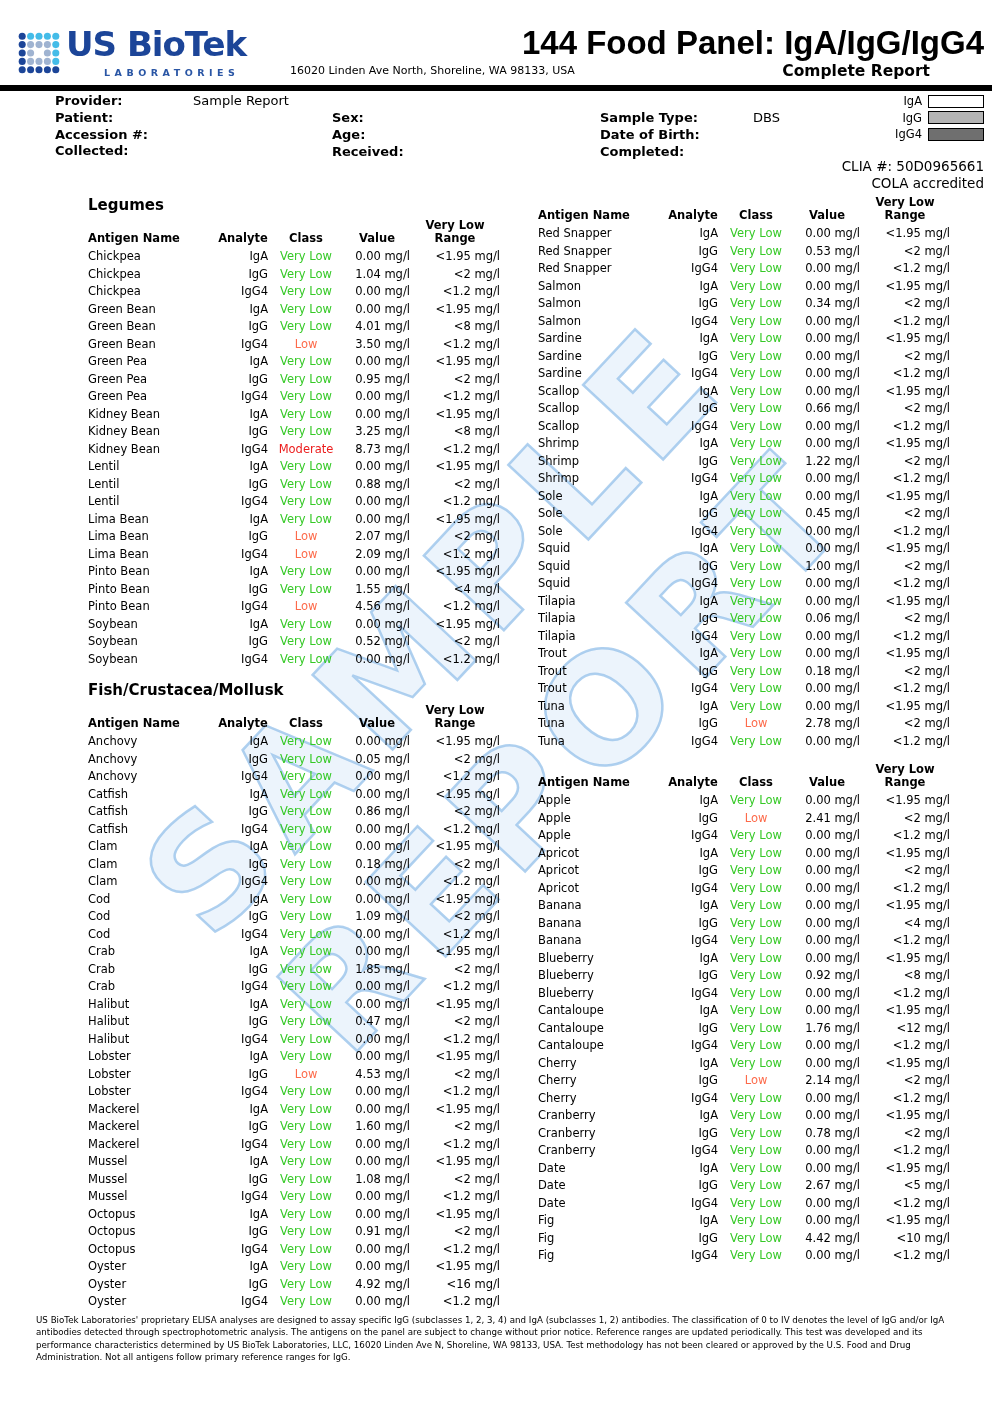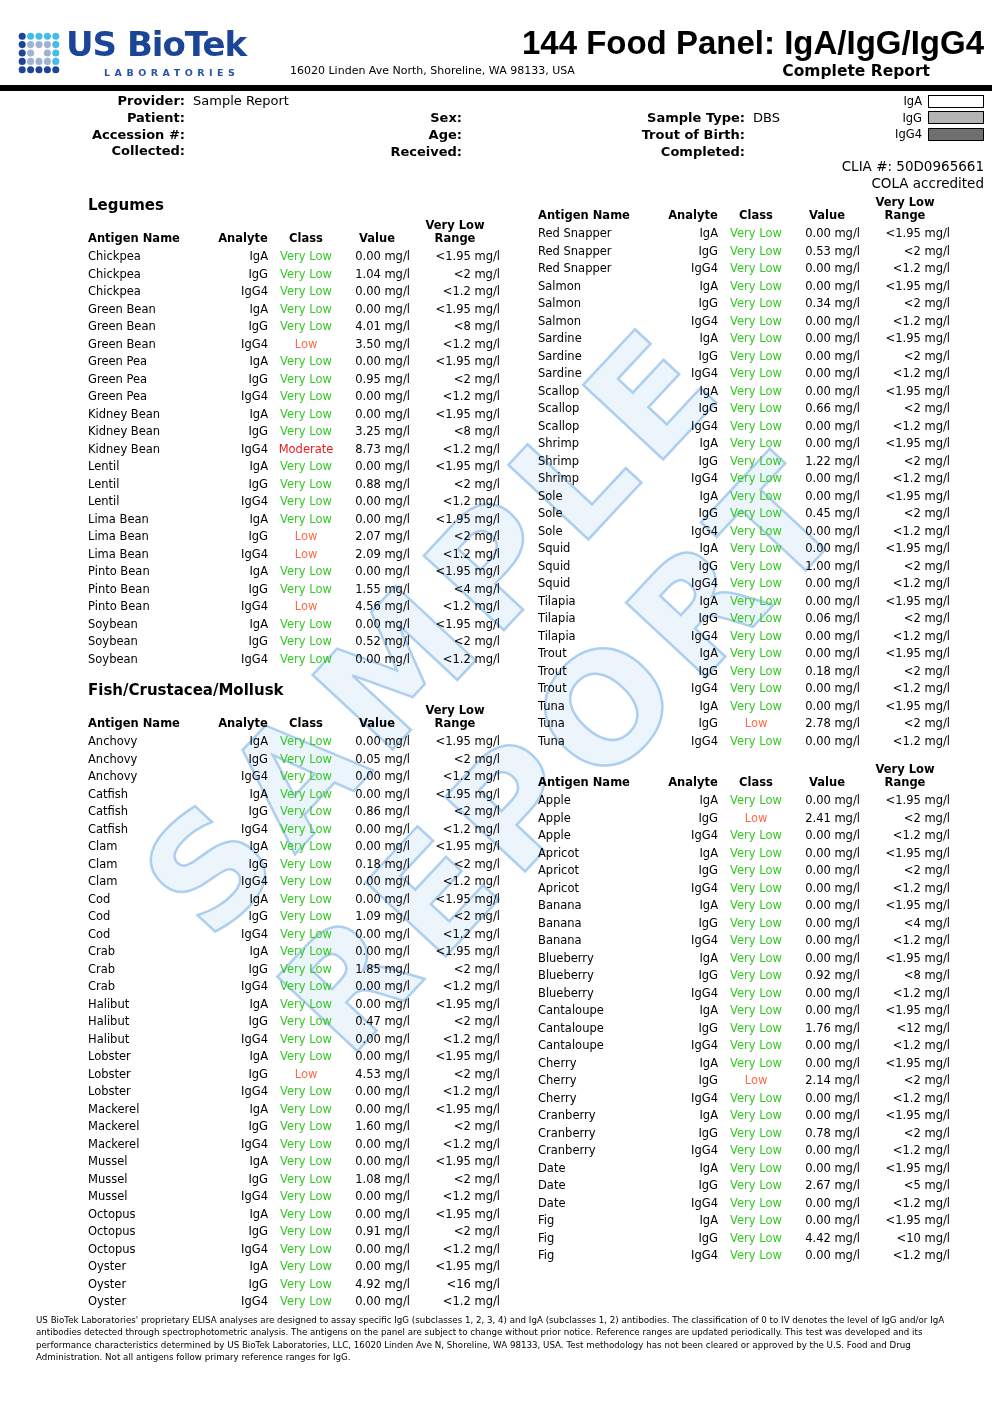--- a/index.html
+++ b/index.html
@@ -13,21 +13,21 @@
   .labs{position:absolute;left:104px;top:67px;font-size:9.5px;font-weight:bold;color:#2a56a5;letter-spacing:4.5px;}
   .address{position:absolute;left:290px;top:64px;font-size:11px;}
   .r-title{position:absolute;right:8px;top:24px;font-size:33px;font-weight:bold;
            font-family:"Liberation Sans","DejaVu Sans",sans-serif;letter-spacing:0px;}
   .r-subtitle{position:absolute;right:62px;top:62px;font-size:15.5px;font-weight:bold;}
   .black-bar{position:absolute;left:0;top:85px;width:992px;height:6px;background:#000;}
 
   
   .info-col{position:absolute;font-size:13px;}
   .irow{height:16.8px;line-height:16.8px;display:flex;white-space:nowrap;}
-  .ilbl{display:inline-block;font-weight:bold;text-align:right;}
+  .ilbl{display:inline-block;font-weight:bold;text-align:left;}
   .ival{margin-left:8px;}
   #info-col-1{left:55px;top:93px;}  #info-col-1 .ilbl{width:130px;}
   #info-col-2{left:332px;top:110px;}#info-col-2 .ilbl{width:130px;}
   #info-col-3{left:600px;top:110px;}#info-col-3 .ilbl{width:145px;}
 
   
   #legend{position:absolute;right:8px;top:93px;}
   .lrow{display:flex;align-items:center;justify-content:flex-end;height:16.5px;}
   .llabel{font-size:11.5px;}
   .legend-box{display:inline-block;width:54px;height:11px;border:1px solid #000;margin-left:6px;}
@@ -130,21 +130,21 @@
         <span class="ilbl">Received:</span>
         <span class="ival"></span>
       </div>
     </div>
   <div class="info-col" id="info-col-3">
       <div class="irow">
         <span class="ilbl">Sample Type:</span>
         <span class="ival">DBS</span>
       </div>
       <div class="irow">
-        <span class="ilbl">Trout of Birth:</span>
+        <span class="ilbl">Date of Birth:</span>
         <span class="ival"></span>
       </div>
       <div class="irow">
         <span class="ilbl">Completed:</span>
         <span class="ival"></span>
       </div>
     </div>
 
   <div id="legend">
       <div class="lrow">

